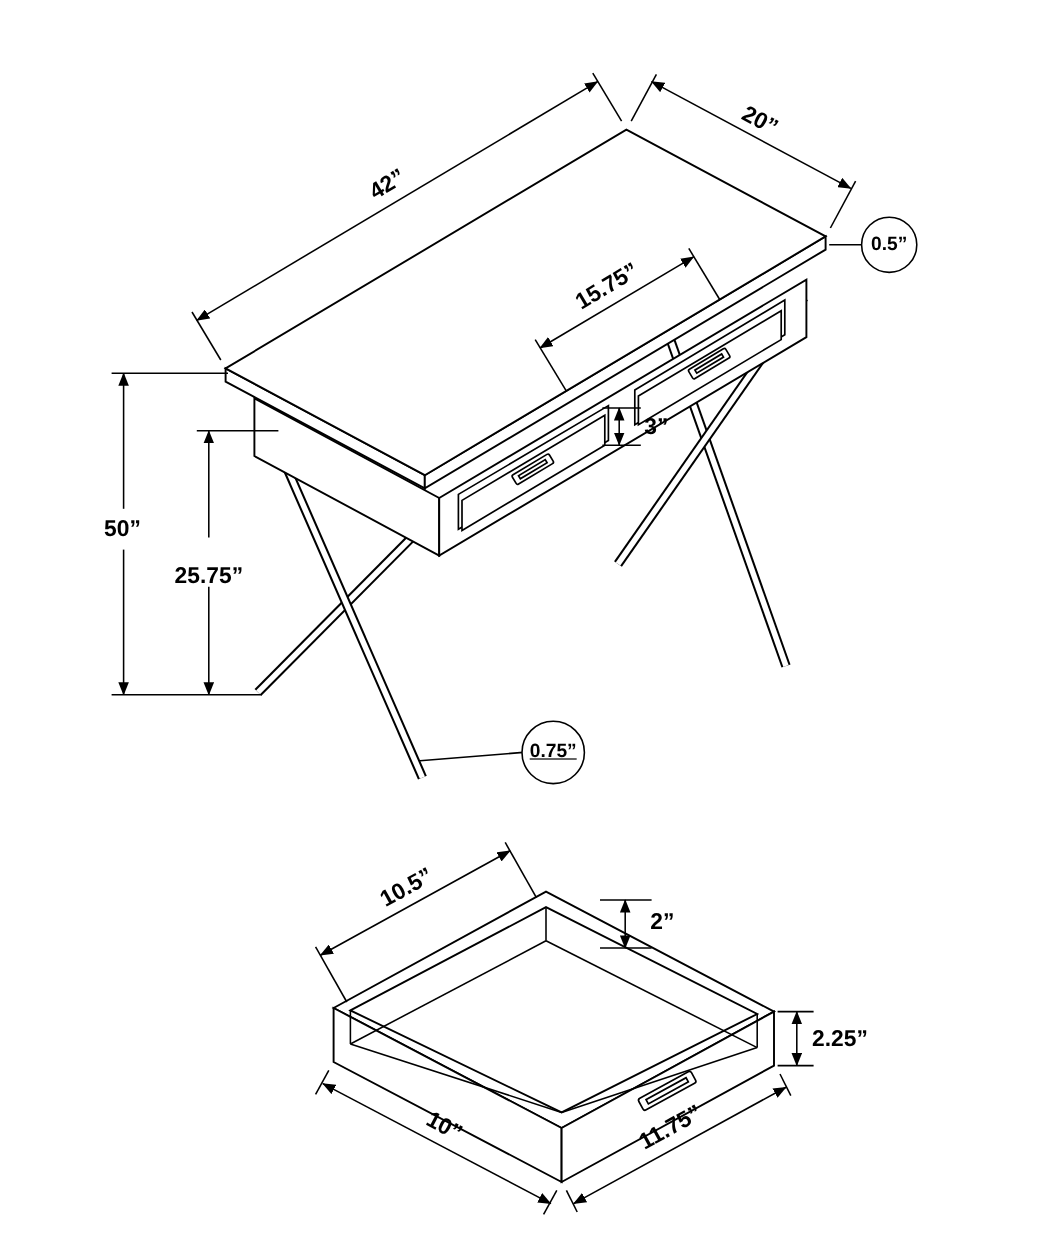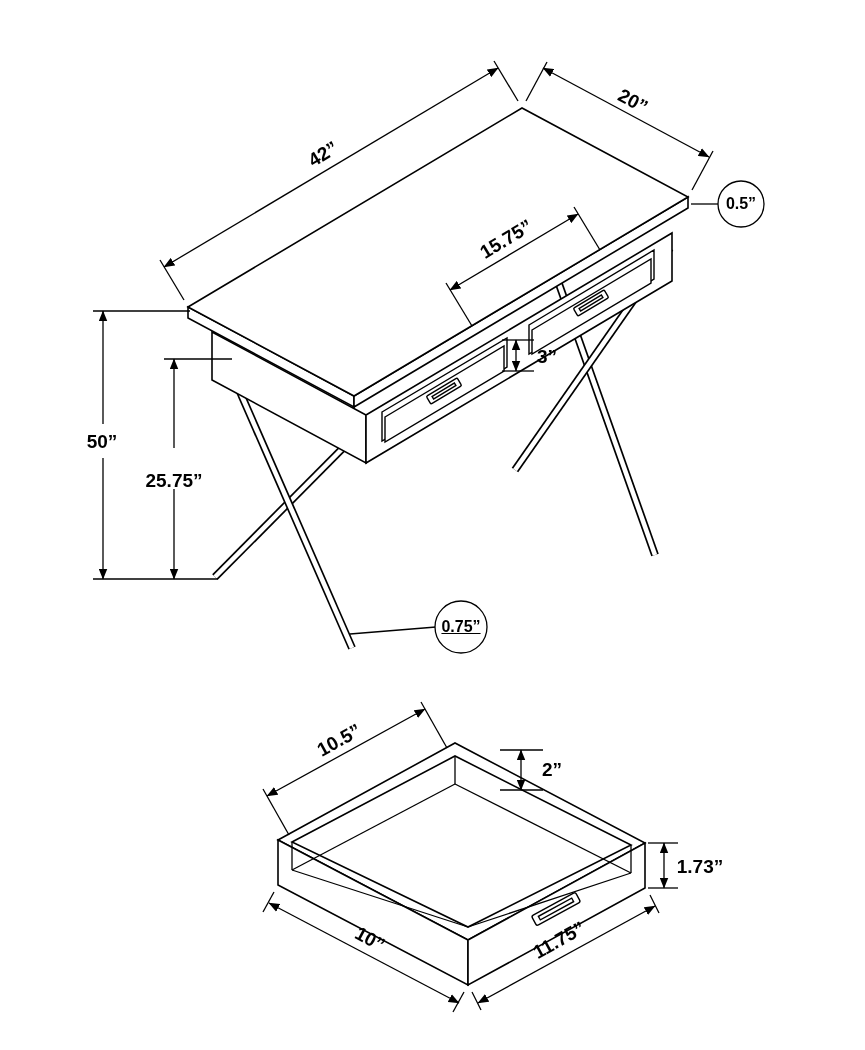--- a/index.html
+++ b/index.html
@@ -144,16 +144,16 @@
   <span class="lbl" style="left:633px;top:101px;transform:translate(-50%,-50%) rotate(28deg);">20”</span>
   <span class="lbl small" style="left:741px;top:204px;transform:translate(-50%,-50%);">0.5”</span>
   <span class="lbl" style="left:506px;top:239px;transform:translate(-50%,-50%) rotate(-31deg);">15.75”</span>
   <span class="lbl" style="left:547px;top:356px;transform:translate(-50%,-50%);">3”</span>
   <span class="lbl" style="left:102px;top:441px;transform:translate(-50%,-50%);">50”</span>
   <span class="lbl" style="left:174px;top:480px;transform:translate(-50%,-50%);">25.75”</span>
   <span class="lbl small" style="left:461px;top:627px;transform:translate(-50%,-50%);text-decoration:underline;">0.75”</span>
 
   <span class="lbl" style="left:339px;top:740px;transform:translate(-50%,-50%) rotate(-29deg);">10.5”</span>
   <span class="lbl" style="left:552px;top:769px;transform:translate(-50%,-50%);">2”</span>
-  <span class="lbl" style="left:700px;top:866px;transform:translate(-50%,-50%);">1.73”</span>
+  <span class="lbl" style="left:700px;top:866px;transform:translate(-50%,-50%);">2.25”</span>
   <span class="lbl" style="left:370px;top:939px;transform:translate(-50%,-50%) rotate(28deg);">10”</span>
   <span class="lbl" style="left:559px;top:940px;transform:translate(-50%,-50%) rotate(-29deg);">11.75”</span>
 </div>
 
 </body></html>

